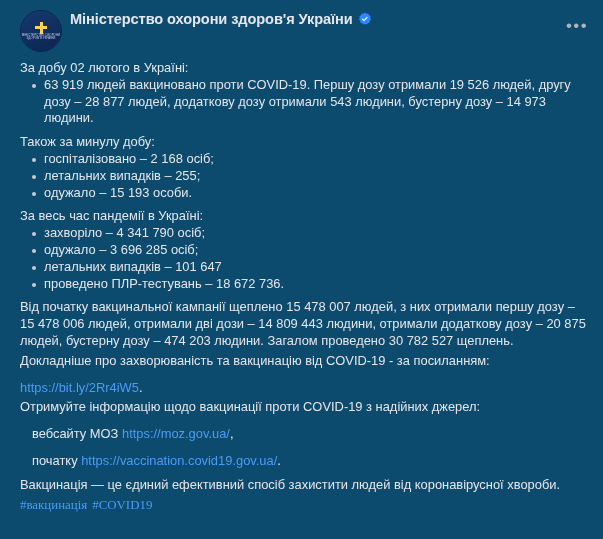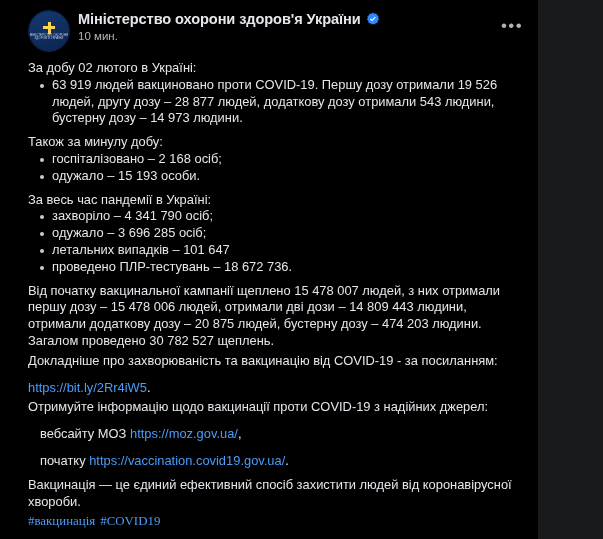--- a/index.html
+++ b/index.html
@@ -9,25 +9,25 @@
   }
   body {
     width: 603px;
     height: 539px;
     overflow: hidden;
     font-family: "Liberation Sans", sans-serif;
     color: #e4e6eb;
     -webkit-font-smoothing: antialiased;
   }
   .post {
-    width: 538px;
+    width: 603px;
     height: 539px;
-    background: #000000;
+    background: #0c4a6e;
     box-sizing: border-box;
-    padding: 10px 12px 6px 28px;
+    padding: 10px 12px 6px 20px;
     position: relative;
   }
   
   .header {
     display: flex;
     align-items: flex-start;
     margin-bottom: 8px;
     position: relative;
   }
   .avatar {
@@ -172,37 +172,37 @@
       </div>
     </div>
     <div class="head-meta">
       <div class="title-row">
         <span class="page-name">Міністерство охорони здоров'я України</span>
         <svg class="verified" viewBox="0 0 16 16">
           <path fill="#2d88ff" d="M8 0.6l1.7 1.3 2.1-0.2 0.7 2 1.9 0.9-0.5 2.1 1 1.9-1.5 1.5-0.2 2.1-2.1 0.6-1.4 1.6L8 13.6l-1.7 0.8-1.4-1.6-2.1-0.6-0.2-2.1L1.1 8.6l1-1.9-0.5-2.1 1.9-0.9 0.7-2 2.1 0.2z"></path>
           <path fill="#ffffff" d="M6.9 10.6L4.5 8.2l0.9-0.9 1.5 1.5 3.3-3.3 0.9 0.9z"></path>
         </svg>
       </div>
-      <div class="timestamp">10 мин.</div>
     </div>
     <div class="more-btn">•••</div>
   </div>
 
   <div class="body">
 
     <div class="para">За добу 02 лютого в Україні:</div>
     <ul class="bullets">
       <li>63 919 людей вакциновано проти COVID-19. Першу дозу отримали 19 526 людей, другу дозу – 28 877 людей, додаткову дозу отримали 543 людини, бустерну дозу – 14 973 людини.</li>
     </ul>
 
     <div class="spacer"></div>
 
     <div class="para">Також за минулу добу:</div>
     <ul class="bullets">
       <li>госпіталізовано – 2 168 осіб;</li>
+      <li>летальних випадків – 255;</li>
       <li>одужало – 15 193 особи.</li>
     </ul>
 
     <div class="spacer"></div>
 
     <div class="para">За весь час пандемії в Україні:</div>
     <ul class="bullets">
       <li>захворіло – 4 341 790 осіб;</li>
       <li>одужало –  3 696 285 осіб;</li>
       <li>летальних випадків – 101 647</li>

